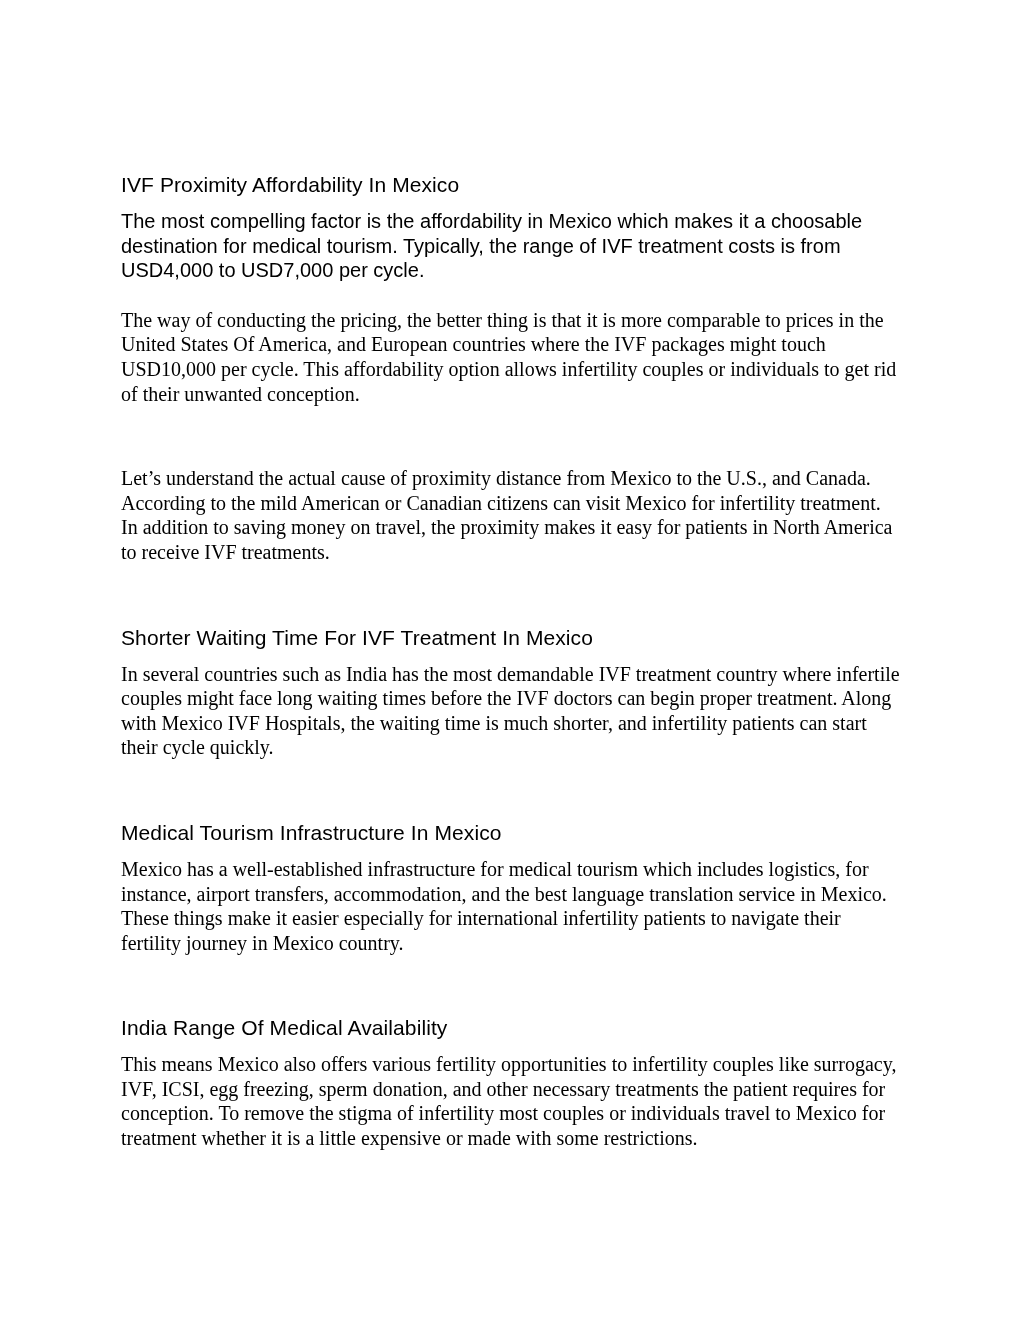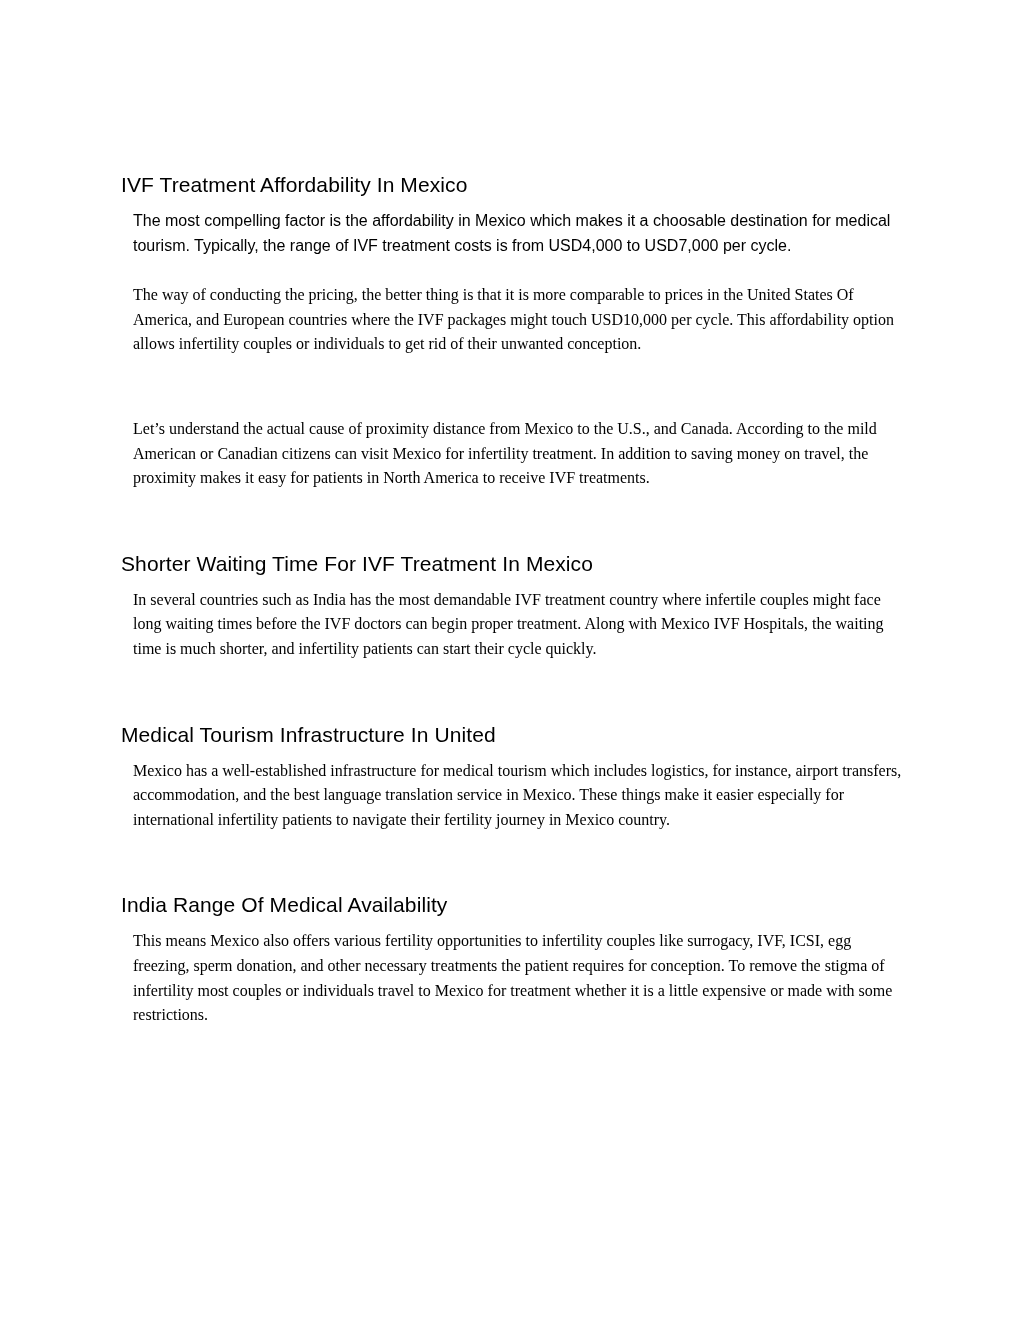--- a/index.html
+++ b/index.html
@@ -27,54 +27,54 @@
   }
   .section-heading {
     font-size: 21px;
     font-weight: 400;
     line-height: 26px;
     margin: 0 0 11px 0;
     color: #000000;
     letter-spacing: 0.1px;
   }
   .paragraph {
-    font-size: 16px;
+    font-size: 20px;
     font-weight: 400;
     line-height: 24.6px;
-    margin: 0 0 25px 12px;
+    margin: 0 0 25px 0;
     color: #000000;
     max-width: 782px;
   }
   section.doc-section .paragraph:last-child {
     margin-bottom: 0;
     font-family: Liberation Serif, serif;
   }
 </style>
 </head>
 <body>
 
 <div class="page">
 
   <section class="doc-section">
-    <h2 class="section-heading">IVF Treatment Affordability In Mexico</h2>
+    <h2 class="section-heading">IVF Proximity Affordability In Mexico</h2>
     <p class="paragraph">The most compelling factor is the affordability in Mexico which makes it a choosable destination for medical tourism. Typically, the range of IVF treatment costs is from USD4,000 to USD7,000 per cycle.</p>
     <p class="paragraph">The way of conducting the pricing, the better thing is that it is more comparable to prices in the United States Of America, and European countries where the IVF packages might touch USD10,000 per cycle. This affordability option allows infertility couples or individuals to get rid of their unwanted conception.</p>
   </section>
 
   <section class="doc-section">
     <p class="paragraph">Let’s understand the actual cause of proximity distance from Mexico to the U.S., and Canada. According to the mild American or Canadian citizens can visit Mexico for infertility treatment. In addition to saving money on travel, the proximity makes it easy for patients in North America to receive IVF treatments.</p>
   </section>
 
   <section class="doc-section">
     <h2 class="section-heading">Shorter Waiting Time For IVF Treatment In Mexico</h2>
     <p class="paragraph">In several countries such as India has the most demandable IVF treatment country where infertile couples might face long waiting times before the IVF doctors can begin proper treatment. Along with Mexico IVF Hospitals, the waiting time is much shorter, and infertility patients can start their cycle quickly.</p>
   </section>
 
   <section class="doc-section">
-    <h2 class="section-heading">Medical Tourism Infrastructure In United</h2>
+    <h2 class="section-heading">Medical Tourism Infrastructure In Mexico</h2>
     <p class="paragraph">Mexico has a well-established infrastructure for medical tourism which includes logistics, for instance, airport transfers, accommodation, and the best language translation service in Mexico. These things make it easier especially for international infertility patients to navigate their fertility journey in Mexico country.</p>
   </section>
 
   <section class="doc-section">
     <h2 class="section-heading">India Range Of Medical Availability</h2>
     <p class="paragraph">This means Mexico also offers various fertility opportunities to infertility couples like surrogacy, IVF, ICSI, egg freezing, sperm donation, and other necessary treatments the patient requires for conception. To remove the stigma of infertility most couples or individuals travel to Mexico for treatment whether it is a little expensive or made with some restrictions.</p>
   </section>
 
 </div>
 

